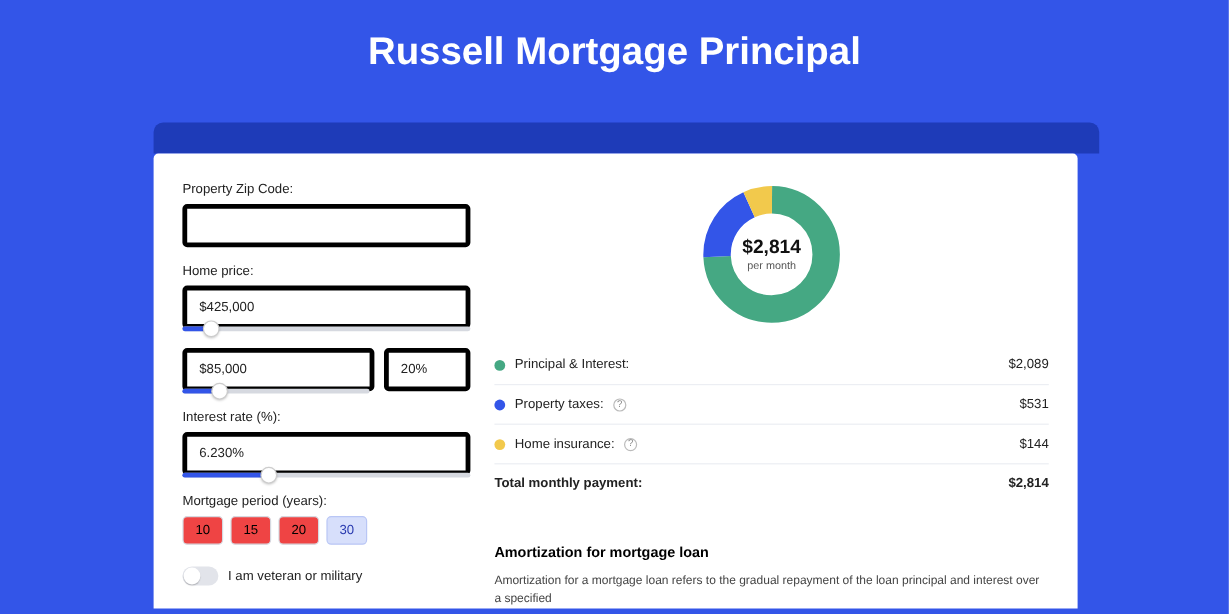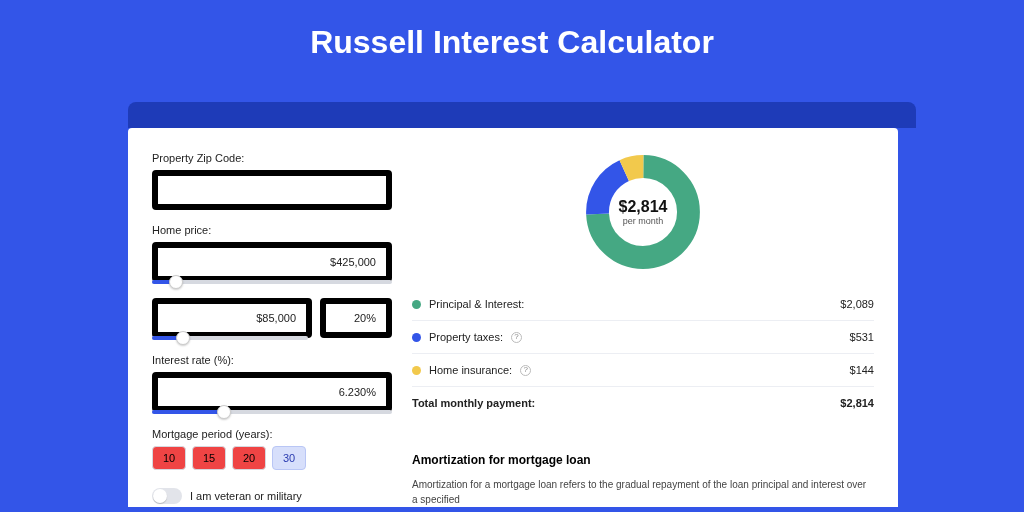--- a/index.html
+++ b/index.html
@@ -23,22 +23,22 @@
     position: absolute; top: 128px; left: 128px; width: 770px;
     background: #fff; border-radius: 4px 4px 0 0;
     padding: 24px 24px 0 24px;
     display: flex; gap: 20px;
   }
   .left { width: 240px; flex: 0 0 240px; }
   .right { flex: 1; }
 
   .field-label { font-size: 11px; color: #222; margin-bottom: 6px; }
   .input {
-    width: 100%; height: 30px; border: 6px solid #000000; border-radius: 4px;
-    padding: 14px 10px; font-size: 11px; color: #222; text-align: right;
+    width: 100%; height: 30px; border: 4px solid #000000; border-radius: 4px;
+    padding: 14px 10px; font-size: 11px; color: #222;
   }
   .row2 { display: flex; gap: 8px; }
   .row2 .input:first-child { flex: 1; }
   .row2 .input.pct { width: 72px; }
 
   .slider-track {
     position: relative; height: 4px; background: #d6d9e0; border-radius: 2px;
     margin-top: -2px;
   }
   .slider-fill { position: absolute; height: 4px; background: #3355e8; border-radius: 2px; left: 0; }
@@ -91,21 +91,21 @@
   }
   .legend-total { font-weight: 700; border-bottom: none; text-align: center; }
 
   .amort-title { font-size: 12px; font-weight: 700; margin-top: 34px; margin-bottom: 10px; }
   .amort-text { font-size: 10px; color: #444; line-height: 1.5; }
 </style>
 </head>
 <body>
 
 <div class="outer">
-  <div class="title">Russell Interest Calculator</div>
+  <div class="title">Russell Mortgage Principal</div>
   <div class="shadow-bar"></div>
 
   <div class="card">
 
     <div class="left">
 
       <div class="field-label">Property Zip Code:</div>
       <input class="input" value="" style="">
       <div style="height:14px"></div>
 

